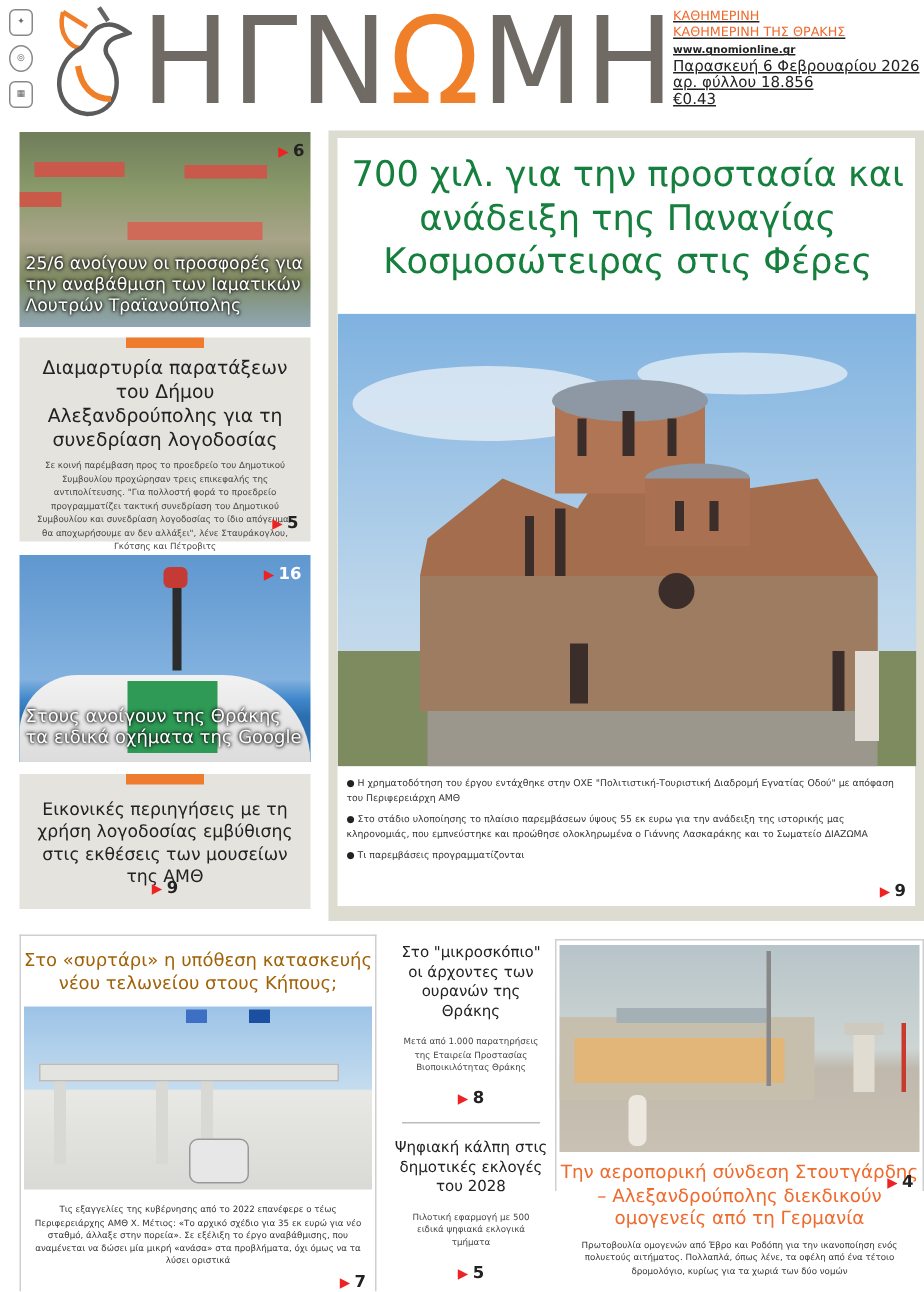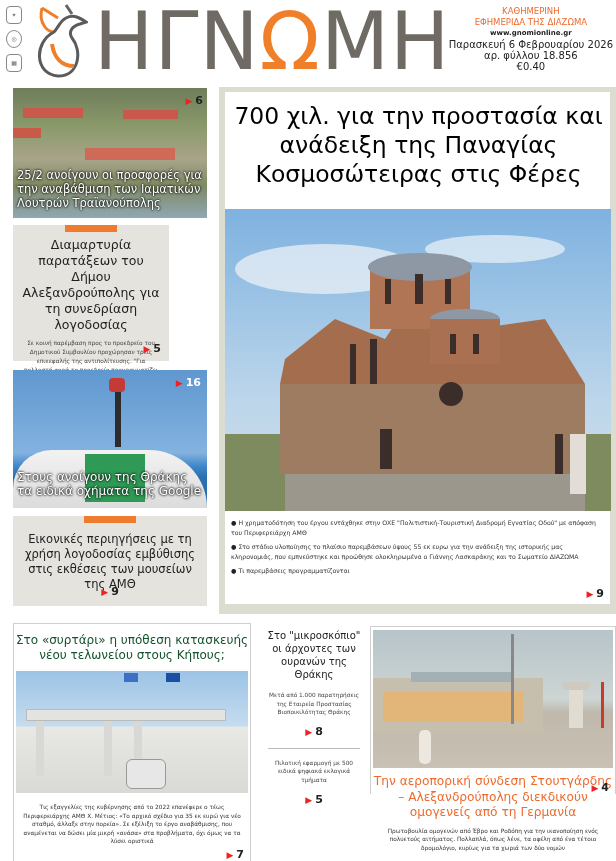--- a/index.html
+++ b/index.html
@@ -5,47 +5,47 @@
   * { box-sizing: border-box; margin: 0; padding: 0; }
   body { width: 616px; height: 861px; background: #fff; font-family: "DejaVu Sans", sans-serif; position: relative; overflow: hidden; color: #222; }
   .abs { position: absolute; }
 
   
   .side-logos { left: 3px; top: 6px; width: 22px; height: 70px; display: flex; flex-direction: column; gap: 6px; align-items: center; }
   .side-logos span { display: block; width: 16px; height: 18px; border: 1.5px solid #888; border-radius: 4px; font-size: 6px; color: #666; text-align: center; line-height: 15px; }
   .bird { left: 28px; top: 2px; width: 60px; height: 78px; }
   .title { left: 94px; top: 2px; font-family: "DejaVu Sans", sans-serif; font-size: 79px; letter-spacing: 1px; color: #6f6a63; line-height: 78px; font-weight: 400; white-space: nowrap; transform: scaleY(1.02); }
   .title .omega { color: #f07f2a; }
-  .meta { right: 3px; top: 6px; text-align: center; line-height: 11px; }
+  .meta { right: 3px; top: 6px; text-align: left; line-height: 11px; text-decoration: underline; }
   .meta .tag { color: #ee6a2d; font-size: 8.5px; display: block; }
   .meta .small { color: #222; font-size: 10px; display: block; }
   .meta .url { font-weight: bold; font-size: 7px; }
   .photo-box { position: absolute; overflow: hidden; }
   .photo-caption { position: absolute; left: 4px; right: 4px; color: #fff; font-size: 11.5px; line-height: 14px; text-shadow: 0 0 2px #000, 0 0 3px #000; }
   .pagebadge { position: absolute; font-size: 11px; font-weight: bold; color: #222; }
   .pagebadge .arr { color: #e22; font-size: 9px; margin-right: 3px; }
   .pagebadge.light { color: #fff; }
 
   .gray-box { position: absolute; background: #e4e3de; text-align: center; }
   .orange-tab { position: absolute; left: 50%; transform: translateX(-50%); top: 0; width: 52px; height: 7px; background: #ef7c2e; }
   .gray-box h3 { font-size: 12.5px; line-height: 16px; font-weight: 500; color: #222; padding: 0 6px; }
   .gray-box p { font-size: 5.8px; line-height: 9px; color: #444; padding: 0 10px; }
 
   
   .lead { left: 219px; top: 87px; width: 397px; height: 527px; background: #dcdcd0; }
   .lead-inner { position: absolute; left: 6px; top: 5px; right: 6px; bottom: 10px; background: #fff; }
-  .lead h1 { position: absolute; left: 8px; top: 10px; right: 6px; font-size: 23.5px; line-height: 29px; font-weight: 500; color: #000000; text-align: center; }
+  .lead h1 { position: absolute; left: 8px; top: 10px; right: 6px; font-size: 23.5px; line-height: 29px; font-weight: 500; color: #15803d; text-align: center; }
   .church { position: absolute; left: 0; top: 117px; width: 386px; height: 302px; overflow: hidden; }
   .bullets { position: absolute; left: 6px; top: 426px; right: 10px; font-size: 6.2px; line-height: 9.5px; color: #333; }
   .bullets li { list-style: none; margin-bottom: 5px; }
   .bullets li::before { content: "● "; color: #222; }
 
   
   .bot1 { left: 13px; top: 623px; width: 238px; height: 238px; border: 1px solid #cfcfcf; border-bottom: none; }
-  .bot1 h2 { font-size: 12px; line-height: 15px; color: #14532d; font-weight: 500; text-align: center; margin-top: 9px; }
+  .bot1 h2 { font-size: 12px; line-height: 15px; color: #a16207; font-weight: 500; text-align: center; margin-top: 9px; }
   .bot1 p { font-size: 5.8px; line-height: 8.6px; color: #333; text-align: center; padding: 0 6px; }
   .mid { left: 262px; top: 623px; width: 104px; text-align: center; }
   .mid h3 { font-size: 10px; line-height: 13px; font-weight: 500; color: #222; }
   .mid p { font-size: 5.8px; line-height: 8.6px; color: #444; }
   .mid hr { border: none; border-top: 1px solid #bbb; margin: 10px 6px 10px 6px; }
   .bot3 { left: 370px; top: 626px; width: 246px; height: 168px; border: 1px solid #cfcfcf; border-bottom: none; }
   .bot3 h2 { font-size: 12.2px; line-height: 15.5px; color: #ee6a2d; font-weight: 500; text-align: center; margin-top: 6px; }
   .bot3 p { font-size: 5.8px; line-height: 8.6px; color: #333; text-align: center; padding: 0 6px; margin-top: 6px; }
 </style>
 </head>
@@ -62,37 +62,37 @@
   <path d="M14 6 L30 16" fill="none" stroke="#f07f2a" stroke-width="3"></path>
   <path d="M38 3 L44 12" stroke="#666" stroke-width="3"></path>
   <path d="M26 30 C 6 40, 6 72, 30 74 C 52 74, 54 48, 44 36 C 40 30, 44 24, 52 22 L 58 20 C 52 16, 46 12, 38 16 C 32 19, 30 26, 26 30 Z" fill="none" stroke="#5b5b5b" stroke-width="3"></path>
   <path d="M24 42 C 26 56, 34 64, 46 64" fill="none" stroke="#f07f2a" stroke-width="4"></path>
 </svg>
 
 <div class="abs title"><span>ΗΓΝ</span><span class="omega">Ω</span><span>ΜΗ</span></div>
 
 <div class="abs meta">
   <span class="tag">ΚΑΘΗΜΕΡΙΝΗ</span>
-  <span class="tag">ΕΦΗΜΕΡΙΔΑ ΤΗΣ ΔΙΑΖΩΜΑ</span>
+  <span class="tag">ΚΑΘΗΜΕΡΙΝΗ ΤΗΣ ΘΡΑΚΗΣ</span>
   <span class="small url">www.gnomionline.gr</span>
   <span class="small">Παρασκευή 6 Φεβρουαρίου 2026</span>
   <span class="small">αρ. φύλλου 18.856</span>
-  <span class="small">€0.40</span>
+  <span class="small">€0.43</span>
 </div>
 
 <div class="photo-box" style="left:13px;top:88px;width:194px;height:130px;background:linear-gradient(180deg,#6f7d5a 0%,#8a9a6a 30%,#a9a48a 55%,#7e8a62 75%,#90a7b3 100%);">
   <div class="abs" style="left:10px;top:20px;width:60px;height:10px;background:#c9594a;"></div>
   <div class="abs" style="left:110px;top:22px;width:55px;height:9px;background:#c9594a;"></div>
   <div class="abs" style="left:72px;top:60px;width:90px;height:12px;background:#d06a58;"></div>
   <div class="abs" style="left:0;top:40px;width:28px;height:10px;background:#c95a4a;"></div>
   <span class="pagebadge" style="right:4px;top:6px;"><span class="arr">▶</span><span>6</span></span>
-  <div class="photo-caption" style="top:80px;">25/2 ανοίγουν οι προσφορές για την αναβάθμιση των Ιαματικών Λουτρών Τραϊανούπολης</div>
-</div>
-
-<div class="gray-box" style="left:13px;top:225px;width:156px;height:136px;">
+  <div class="photo-caption" style="top:80px;">25/6 ανοίγουν οι προσφορές για την αναβάθμιση των Ιαματικών Λουτρών Τραϊανούπολης</div>
+</div>
+
+<div class="gray-box" style="left:13px;top:225px;width:194px;height:136px;">
   <div class="orange-tab"></div>
   <h3 style="margin-top:12px;">Διαμαρτυρία παρατάξεων του Δήμου Αλεξανδρούπολης για τη συνεδρίαση λογοδοσίας</h3>
   <p style="margin-top:6px;">Σε κοινή παρέμβαση προς το προεδρείο του Δημοτικού Συμβουλίου προχώρησαν τρεις επικεφαλής της αντιπολίτευσης. "Για πολλοστή φορά το προεδρείο προγραμματίζει τακτική συνεδρίαση του Δημοτικού Συμβουλίου και συνεδρίαση λογοδοσίας το ίδιο απόγευμα– θα αποχωρήσουμε αν δεν αλλάξει", λένε Σταυράκογλου, Γκότσης και Πέτροβιτς</p>
   <span class="pagebadge" style="right:8px;bottom:6px;"><span class="arr">▶</span><span>5</span></span>
 </div>
 
 <div class="photo-box" style="left:13px;top:370px;width:194px;height:138px;background:linear-gradient(180deg,#5f97cf 0%,#83b2df 60%,#3e86c9 70%,#2c6fb0 78%);">
   <div class="abs" style="left:96px;top:8px;width:16px;height:14px;background:#c43b36;border-radius:4px;"></div>
   <div class="abs" style="left:102px;top:22px;width:6px;height:55px;background:#2c2c2c;"></div>
   <div class="abs" style="left:0;top:80px;width:194px;height:58px;background:linear-gradient(180deg,#f2f2f2,#dcdcdc);border-radius:40px 60px 0 0;"></div>
@@ -170,20 +170,21 @@
 </div>
 
 <div class="abs mid">
   <div style="padding-top:6px;">
     <h3>Στο "μικροσκόπιο" οι άρχοντες των ουρανών της Θράκης</h3>
     <p style="margin-top:10px;padding:0 4px;">Μετά από 1.000 παρατηρήσεις της Εταιρεία Προστασίας Βιοποικιλότητας Θράκης</p>
     <div class="pagebadge" style="position:relative;margin-top:8px;"><span class="arr">▶</span><span>8</span></div>
   </div>
   <hr>
   <div>
+    <h3>Ψηφιακή κάλπη στις δημοτικές εκλογές του 2028</h3>
     <p style="margin-top:10px;padding:0 8px;">Πιλοτική εφαρμογή με 500 ειδικά ψηφιακά εκλογικά τμήματα</p>
     <div class="pagebadge" style="position:relative;margin-top:8px;"><span class="arr">▶</span><span>5</span></div>
   </div>
 </div>
 
 <div class="abs bot3">
   <div style="position:relative;height:138px;margin:3px 2px 0 2px;background:linear-gradient(180deg,#b7c4c9 0%,#cdd5d3 50%,#bfb8ac 60%,#c9c1b3 100%);overflow:hidden;">
     <div class="abs" style="left:0;top:48px;width:170px;height:55px;background:#c7bfae;"></div>
     <div class="abs" style="left:38px;top:42px;width:100px;height:10px;background:#a3b0b6;"></div>
     <div class="abs" style="left:10px;top:62px;width:140px;height:30px;background:#e7b46a;opacity:0.8;"></div>

